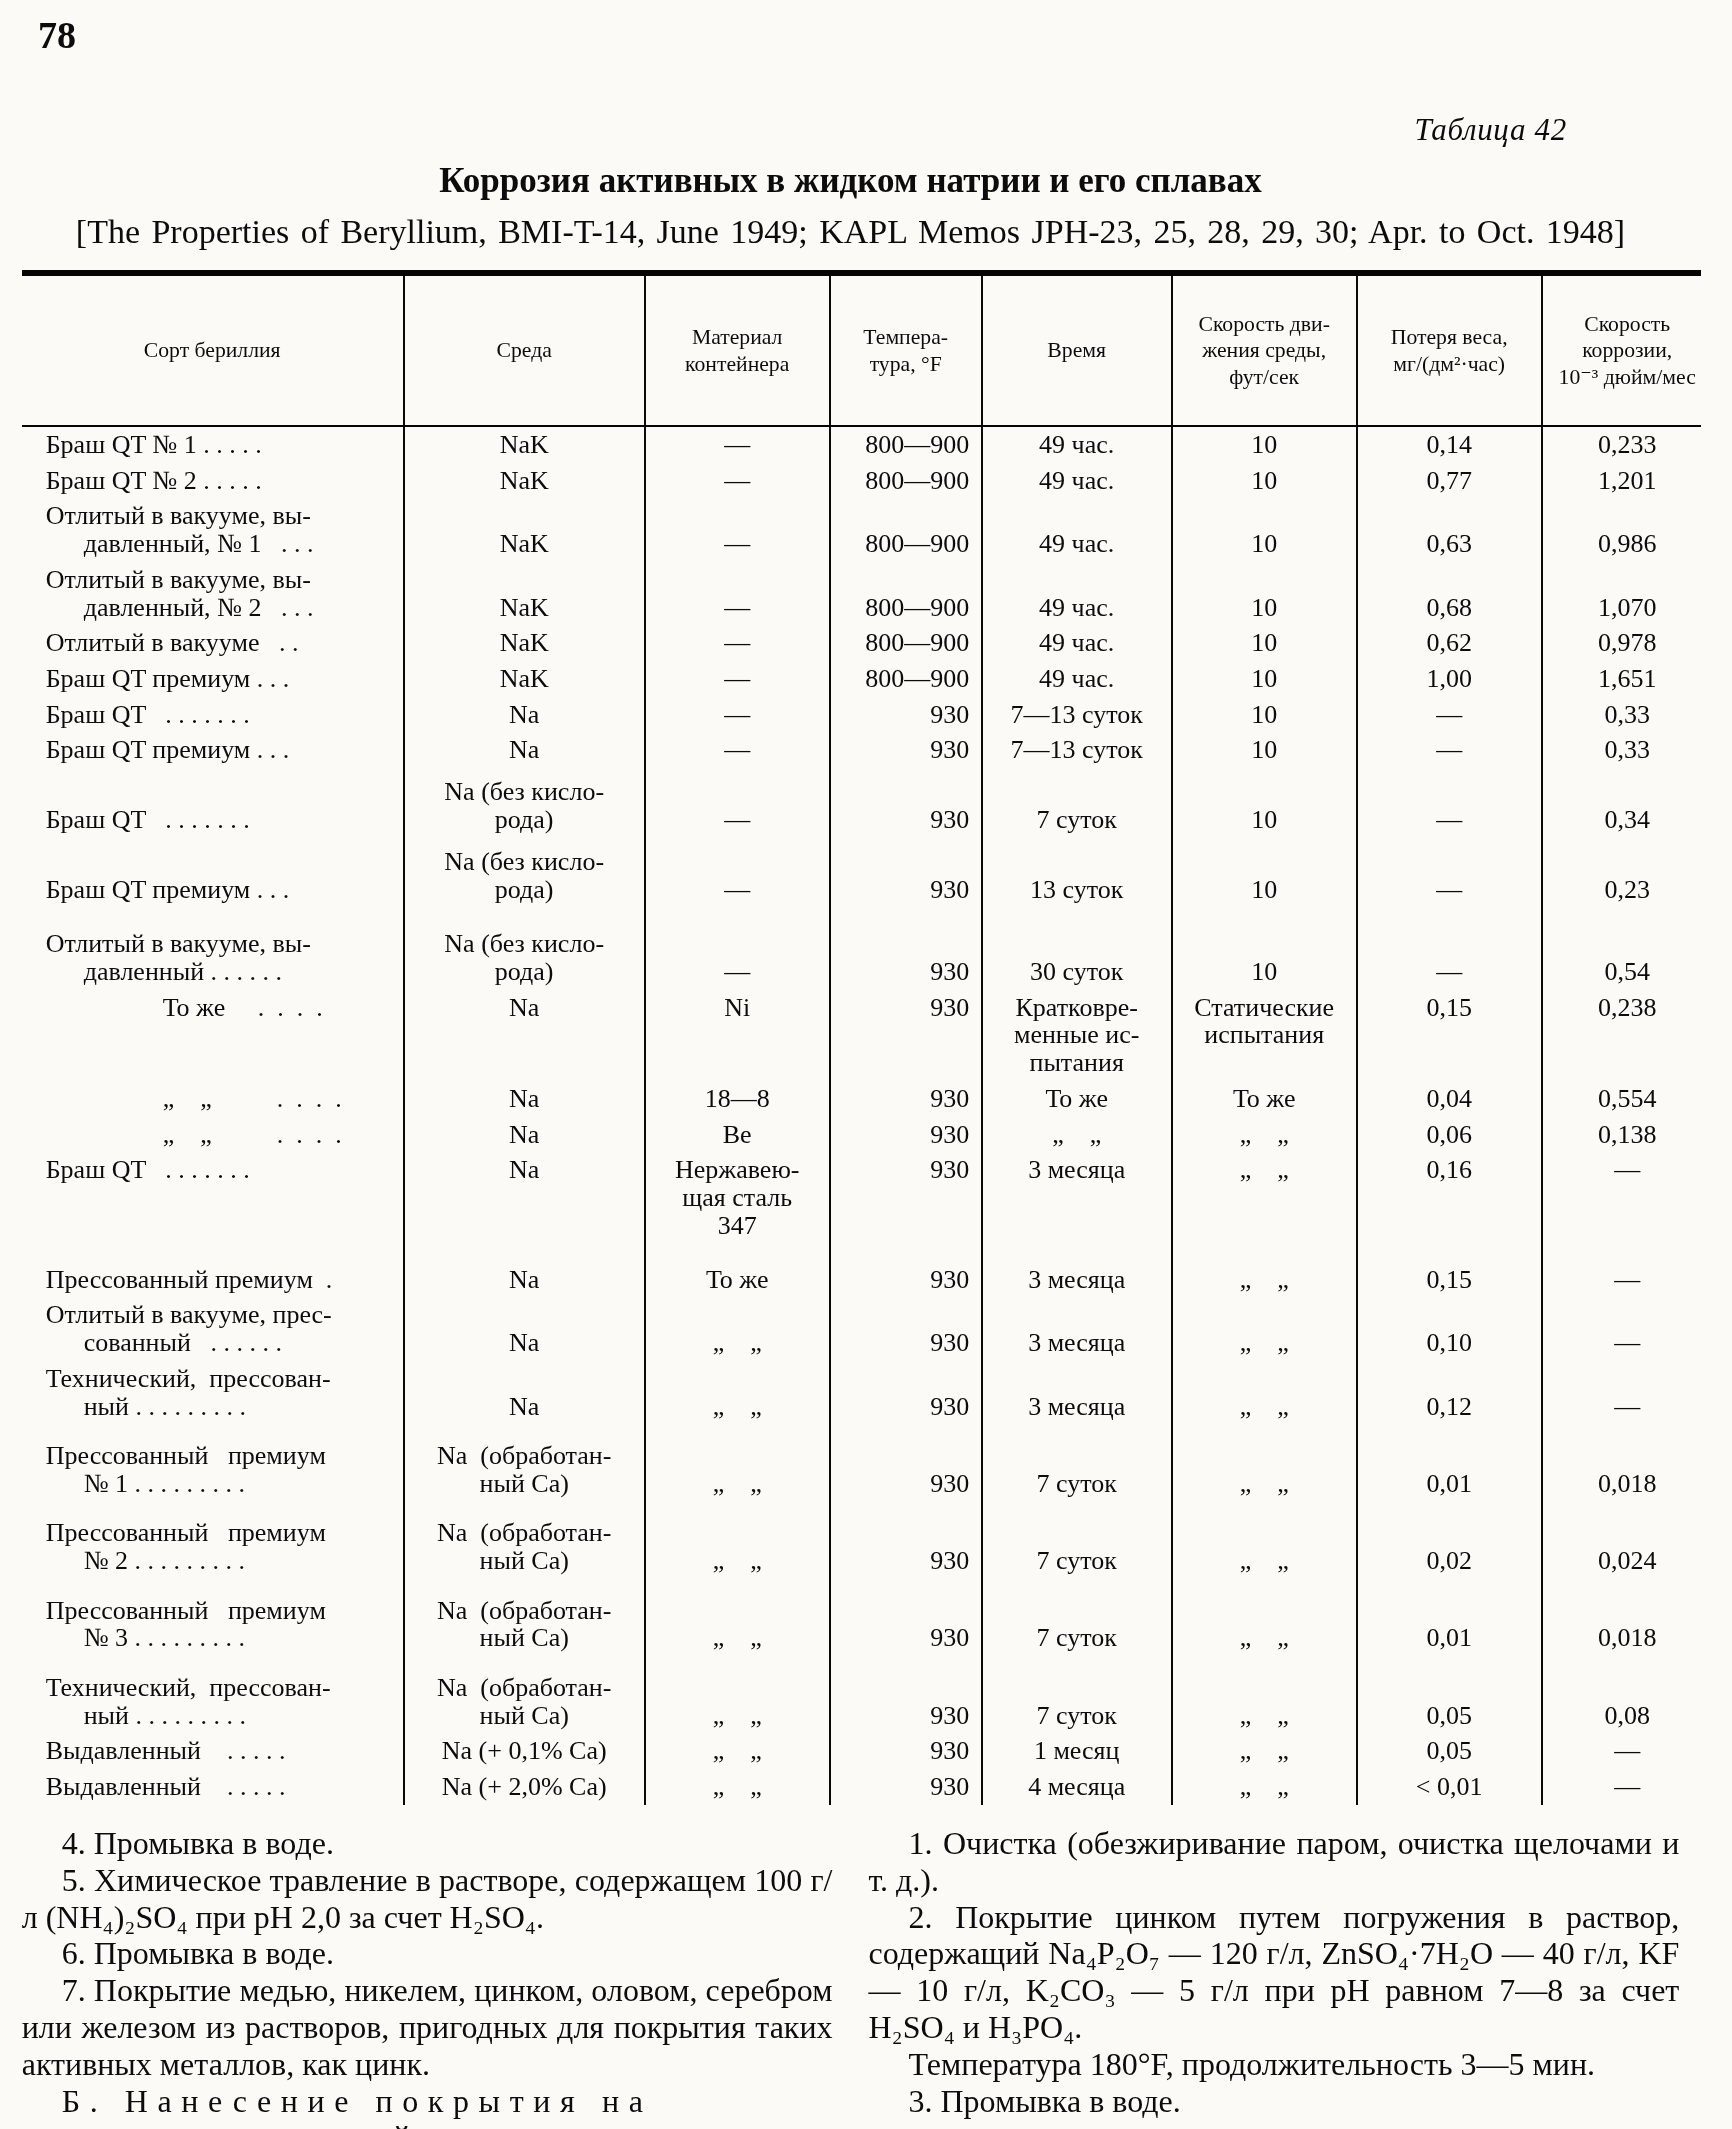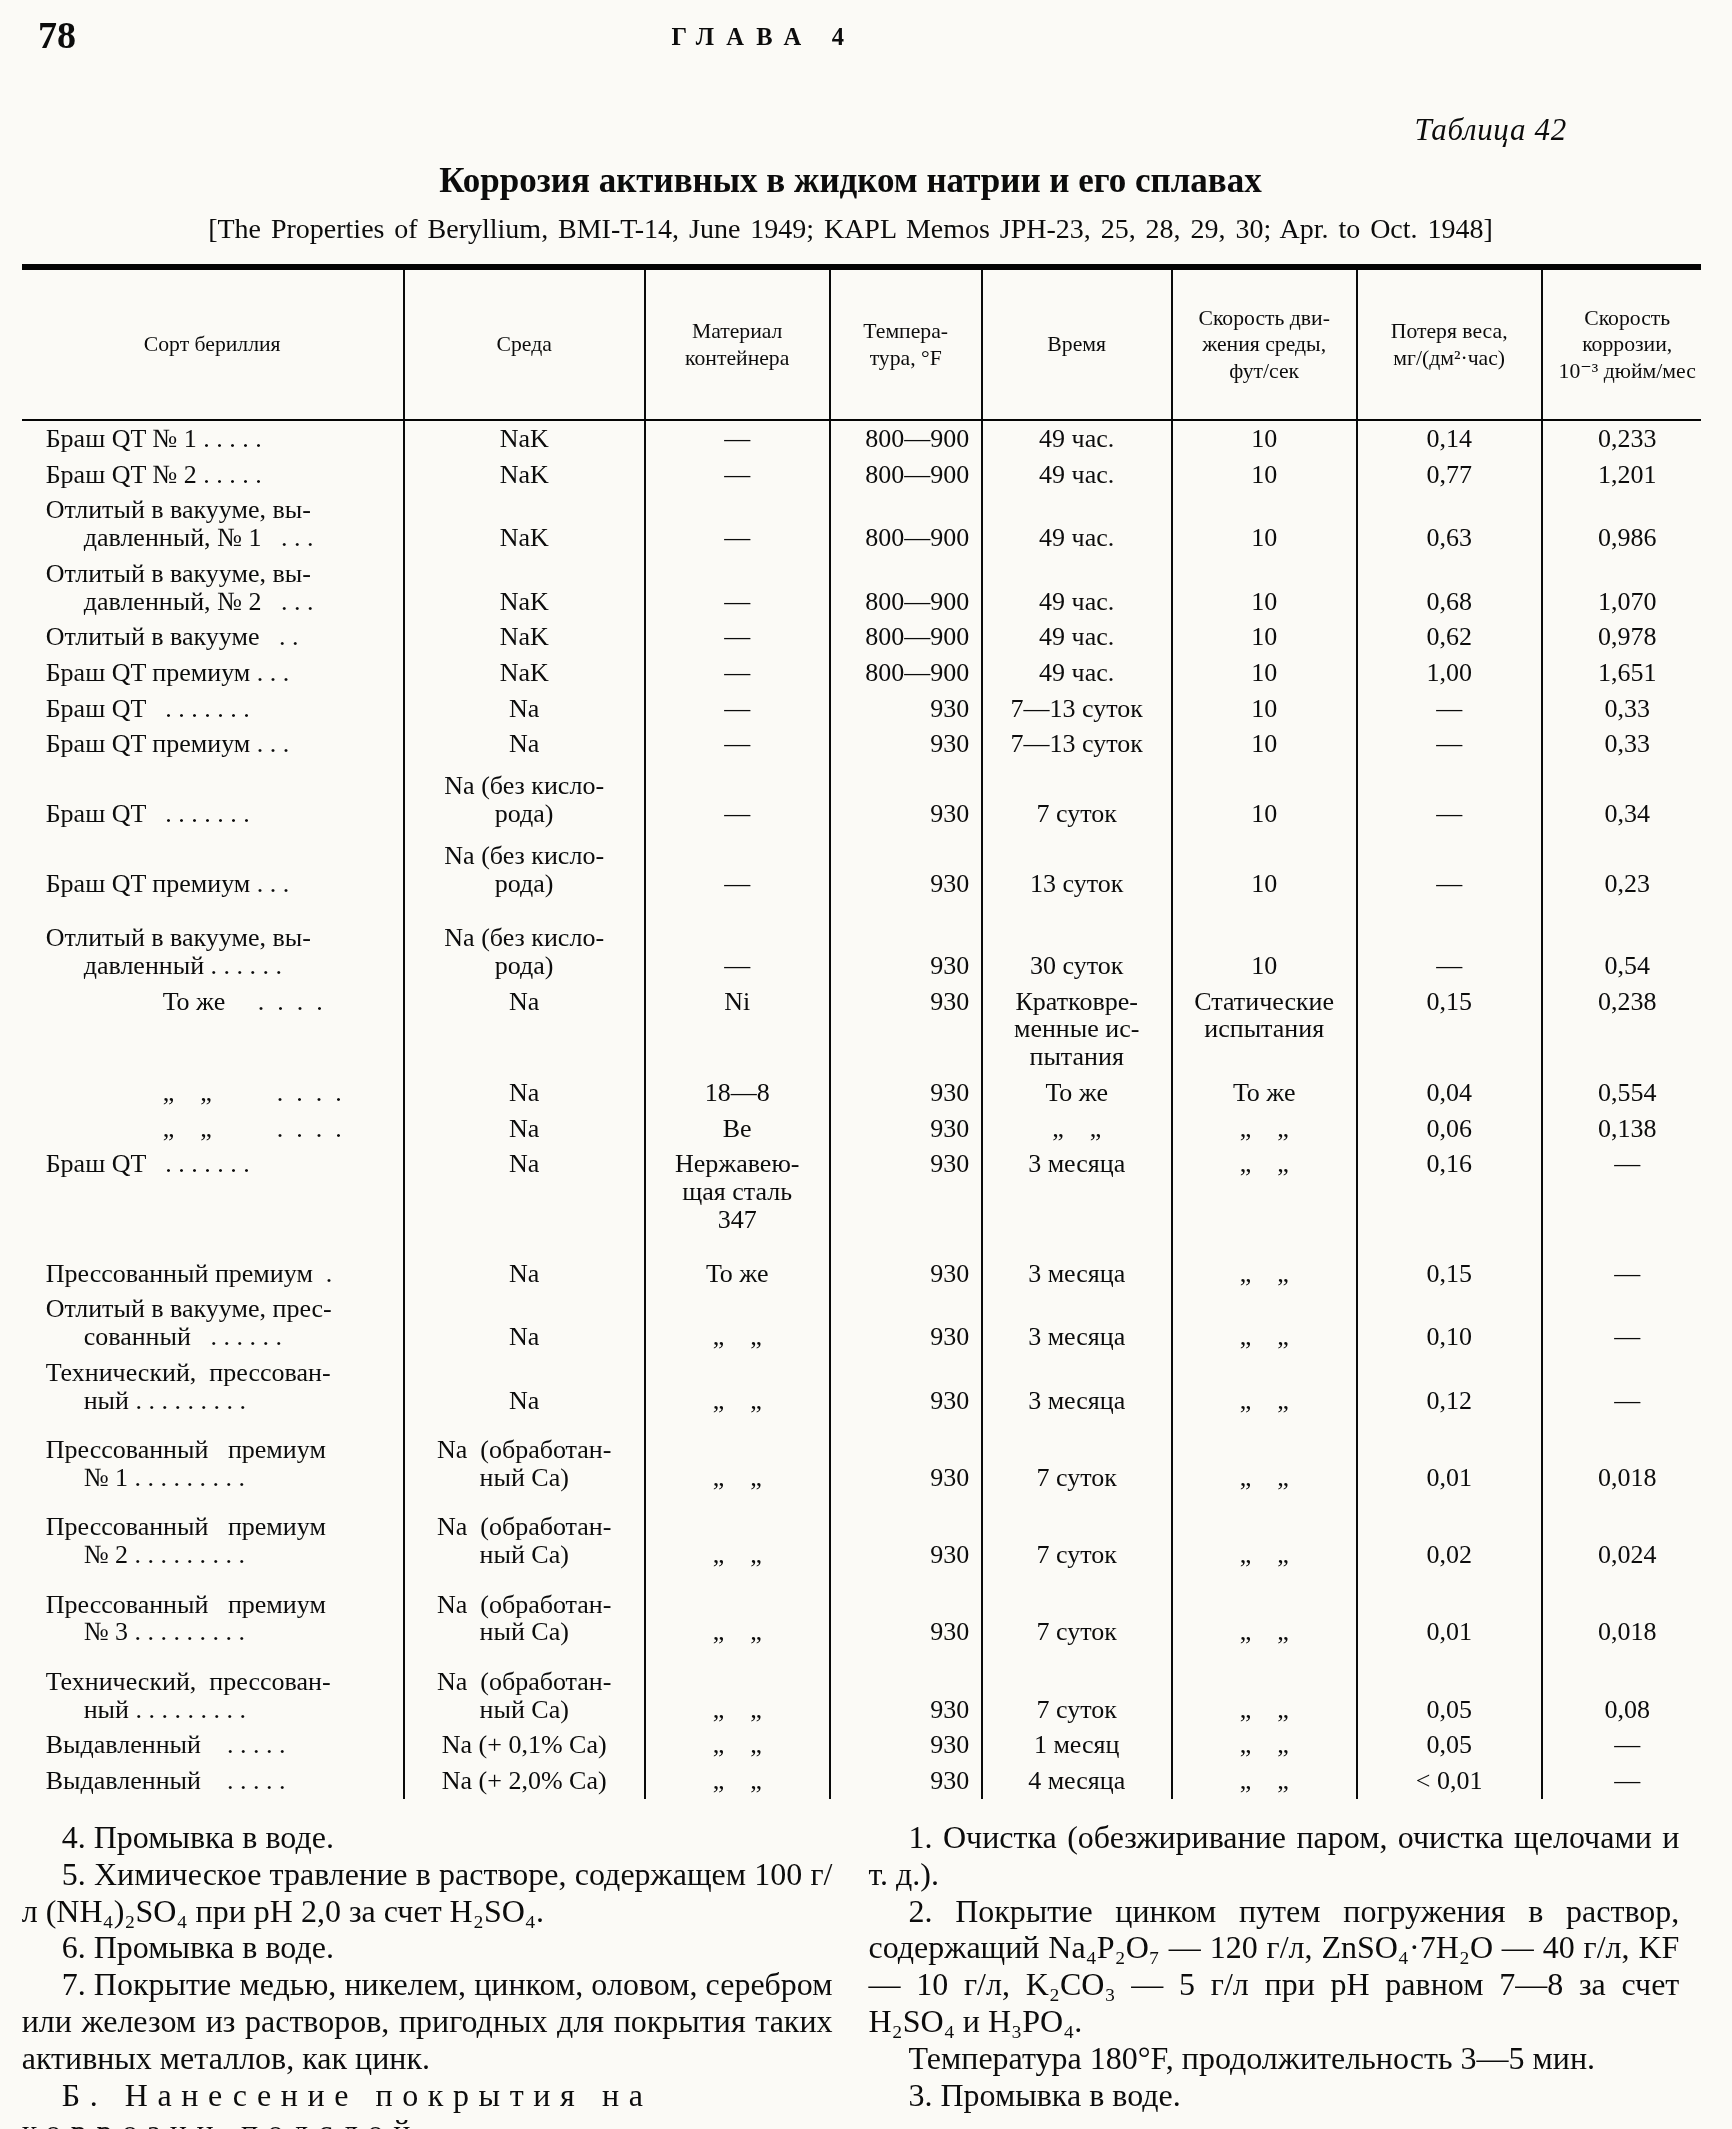--- a/index.html
+++ b/index.html
@@ -11,21 +11,21 @@
   }
   .page{position:relative;width:1701px;height:2129px;overflow:hidden;}
 
   .head-row{position:relative;height:56px;padding-top:17.3px;}
   .page-number{position:absolute;left:38px;top:13px;font-size:38px;font-weight:bold;}
   .chapter{position:absolute;left:0;right:173px;top:23px;text-align:center;
            font-size:24.5px;font-weight:bold;letter-spacing:12.3px;}
 
   .table-caption{margin:39px 134px 12px 0;text-align:right;font-style:italic;font-size:31px;letter-spacing:0.7px;}
   .title{margin:13px 0 0;text-align:center;font-size:35px;font-weight:bold;}
-  .citation{margin:11.5px 0 19px;text-align:center;font-size:28px;word-spacing:2.9px;}
+  .citation{margin:11.5px 0 19px;text-align:center;font-size:34px;word-spacing:2.9px;}
 
   table.data-table{
     margin-left:21.7px;width:1689px;table-layout:fixed;
     border-collapse:collapse;border-top:6.5px solid #050505;
   }
   col.c0{width:382px}col.c1{width:241px}col.c2{width:185px}col.c3{width:152px}
   col.c4{width:190px}col.c5{width:185px}col.c6{width:185px}col.c7{width:170px}
 
   th{
     border-bottom:2.9px solid #050505;
@@ -56,21 +56,20 @@
   .notes p{margin:0;text-indent:40px;}
   .notes p.spaced{letter-spacing:0.30em;text-align:left;}
 </style>
 </head>
 <body>
 
 <div class="page">
 
   <div class="head-row">
     <span class="page-number">78</span>
-    <span class="chapter">ГЛАВА 4</span>
   </div>
 
   <div class="table-caption">Таблица 42</div>
   <div class="title">Коррозия активных в жидком натрии и его сплавах</div>
   <div class="citation">[The Properties of Beryllium, BMI-T-14, June 1949; KAPL Memos JPH-23, 25, 28, 29, 30; Apr. to Oct. 1948]</div>
 
   <table class="data-table">
     <colgroup>
       <col class="c0">
         <col class="c1">

